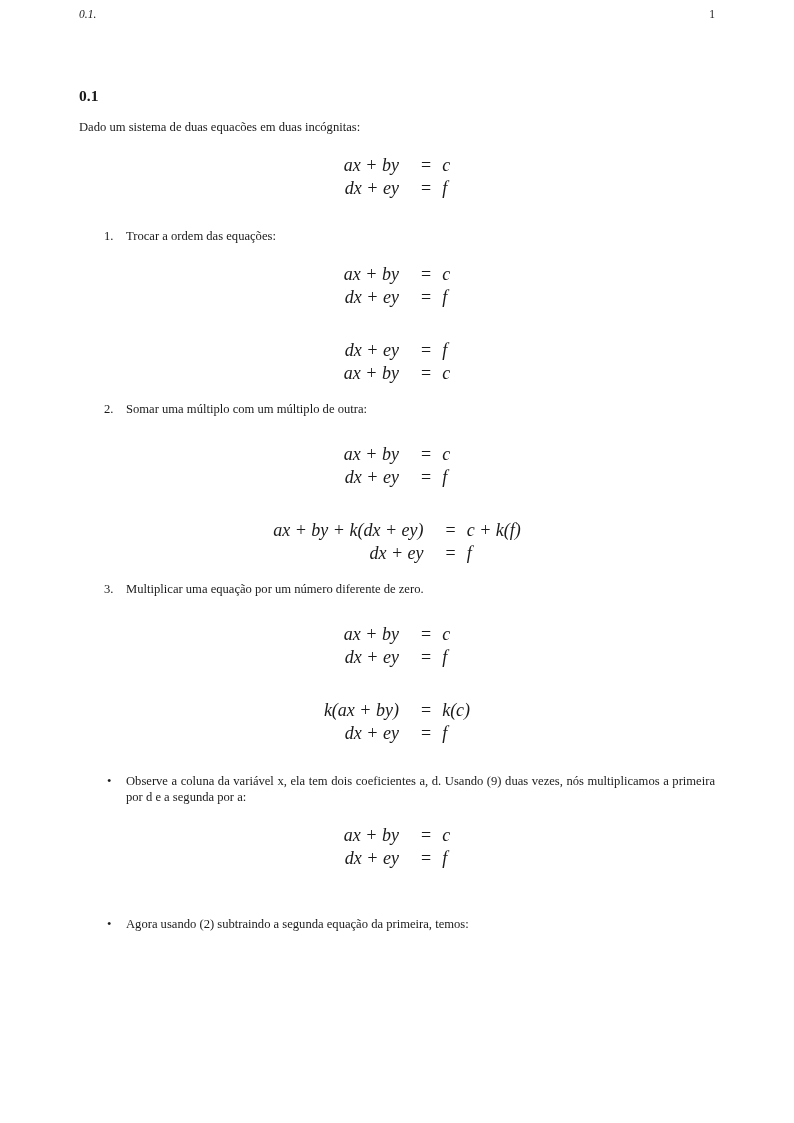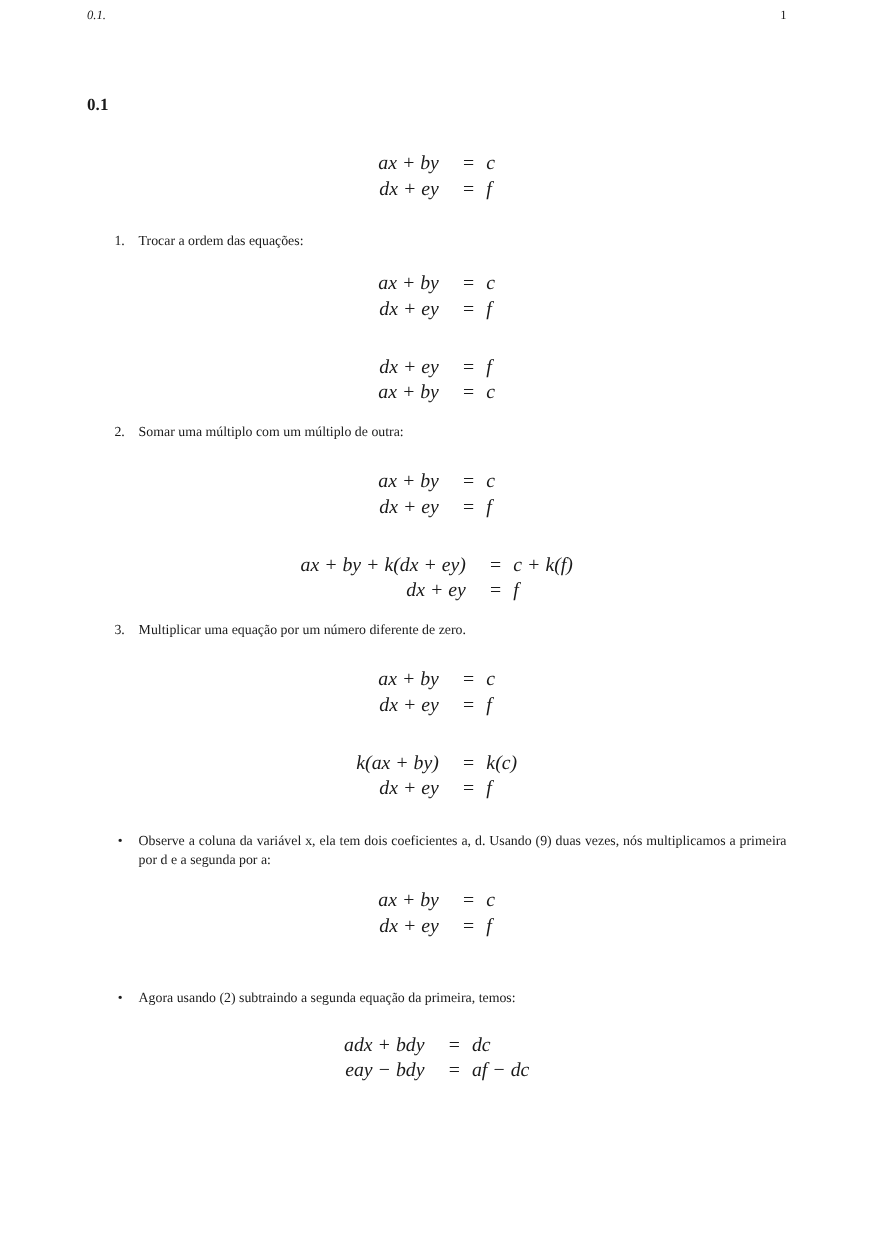--- a/index.html
+++ b/index.html
@@ -165,20 +165,21 @@
 
   <div class="runhead">
     <span class="runhead-left">0.1.</span>
     <span class="runhead-right">1</span>
   </div>
 
   <div class="content">
 
     <h2 class="section-heading">0.1</h2>
 
+    <p class="para">Dado um sistema de duas equacões em duas incógnitas:</p>
 
     <div class="sp-a"></div>
 
     <div class="eqblock">
       <table class="eqtable math">
         <tbody>
             <tr>
           <td class="eq-lhs">ax + by</td>
           <td class="eq-rel">=</td>
           <td class="eq-rhs">c</td>
@@ -370,33 +371,17 @@
 
       <div class="sp-c"></div>
 
       <li>
         <span class="bulletdot">•</span>
         <span class="itemtext">Agora usando (2) subtraindo a segunda equação da primeira, temos:</span>
       </li>
 
       <div class="sp-f"></div>
 
-      <div class="eqblock">
-        <table class="eqtable math">
-          <tbody>
-              <tr>
-            <td class="eq-lhs">adx + bdy</td>
-            <td class="eq-rel">=</td>
-            <td class="eq-rhs">dc</td>
-          </tr>
-          <tr>
-            <td class="eq-lhs">eay − bdy</td>
-            <td class="eq-rel">=</td>
-            <td class="eq-rhs">af − dc</td>
-          </tr>
-        </tbody>
-          </table>
-      </div>
 
     </ul>
 
   </div>
 </div>
 
 </body></html>

